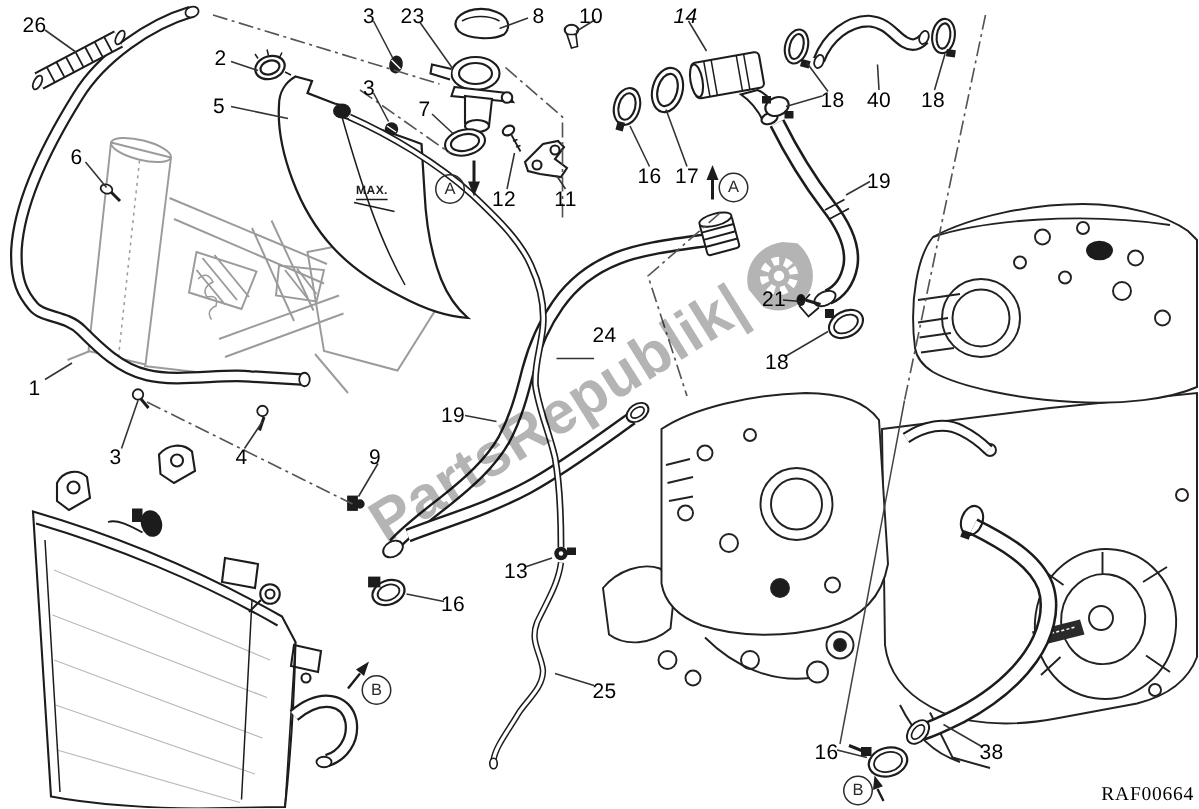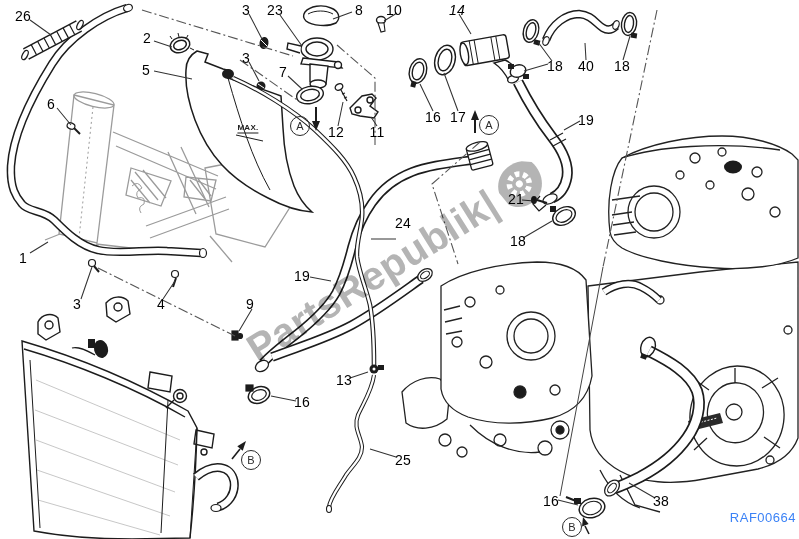--- a/index.html
+++ b/index.html
@@ -6,21 +6,21 @@
   #stage{position:relative;width:799px;height:539px;background:#fff;overflow:hidden;
          font-family:"Liberation Sans",sans-serif;}
   #lineart{position:absolute;left:0;top:0;}
   .co{position:absolute;transform:translate(-50%,-50%);font-size:14px;color:#000000;
       letter-spacing:.2px;white-space:nowrap;}
   .marker{position:absolute;width:18px;height:18px;border:1.4px solid #2b2b2b;border-radius:50%;
       transform:translate(-50%,-50%);display:flex;align-items:center;justify-content:center;
       font-size:11px;color:#2b2b2b;background:transparent;}
   #max-label{position:absolute;transform:translate(-50%,-50%);font-size:8px;font-weight:bold;
       color:#1c1c1c;border-bottom:1px solid #1c1c1c;padding-bottom:1px;letter-spacing:.3px;}
-  #ref-code{position:absolute;right:3px;bottom:14px;font-size:13px;color:#3b82f6;letter-spacing:.5px;}
+  #ref-code{position:absolute;right:3px;bottom:2px;font-size:13px;color:#000000;letter-spacing:.5px;font-family:Liberation Serif, serif;}
   #watermark{position:absolute;left:396px;top:261px;transform:translate(-50%,-50%) rotate(-32deg);
       display:flex;align-items:center;gap:4px;font-size:40px;font-weight:bold;color:#b4b4b4;
       white-space:nowrap;mix-blend-mode:multiply;letter-spacing:.5px;}
 </style>
 </head>
 <body>
 
 <div id="stage">
 
 <svg id="lineart" width="799" height="539" viewBox="0 0 799 539">

